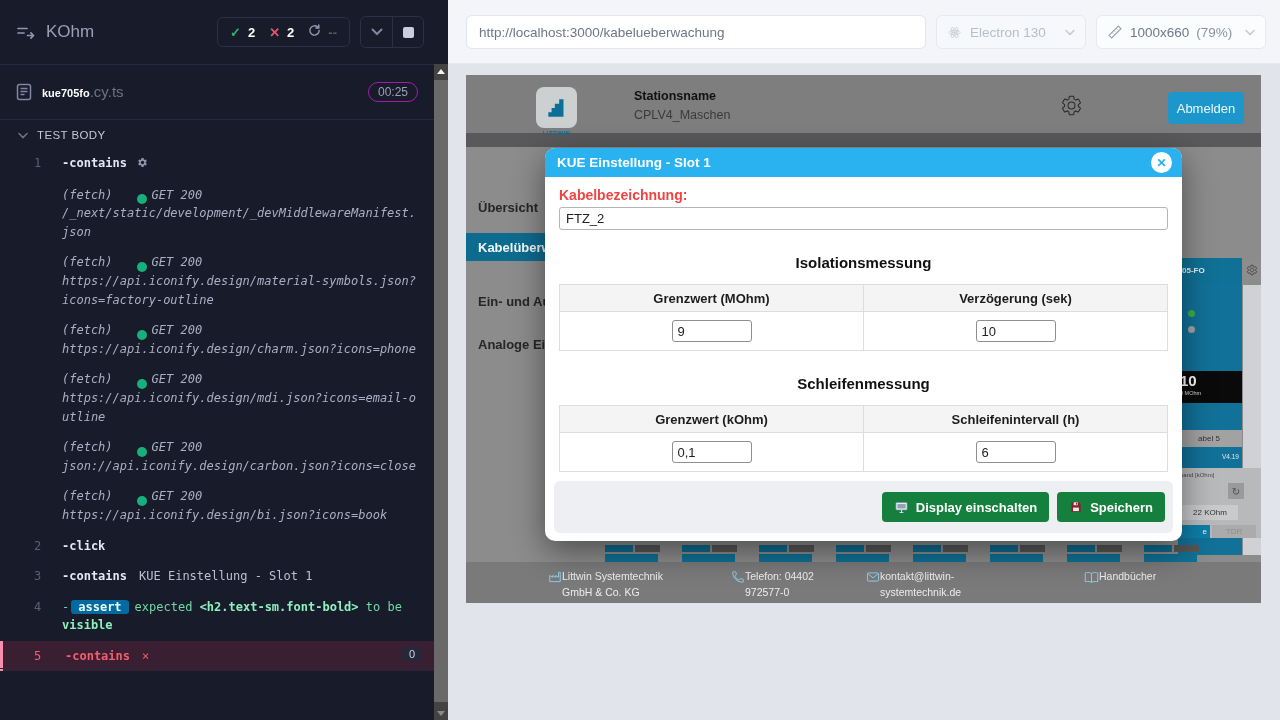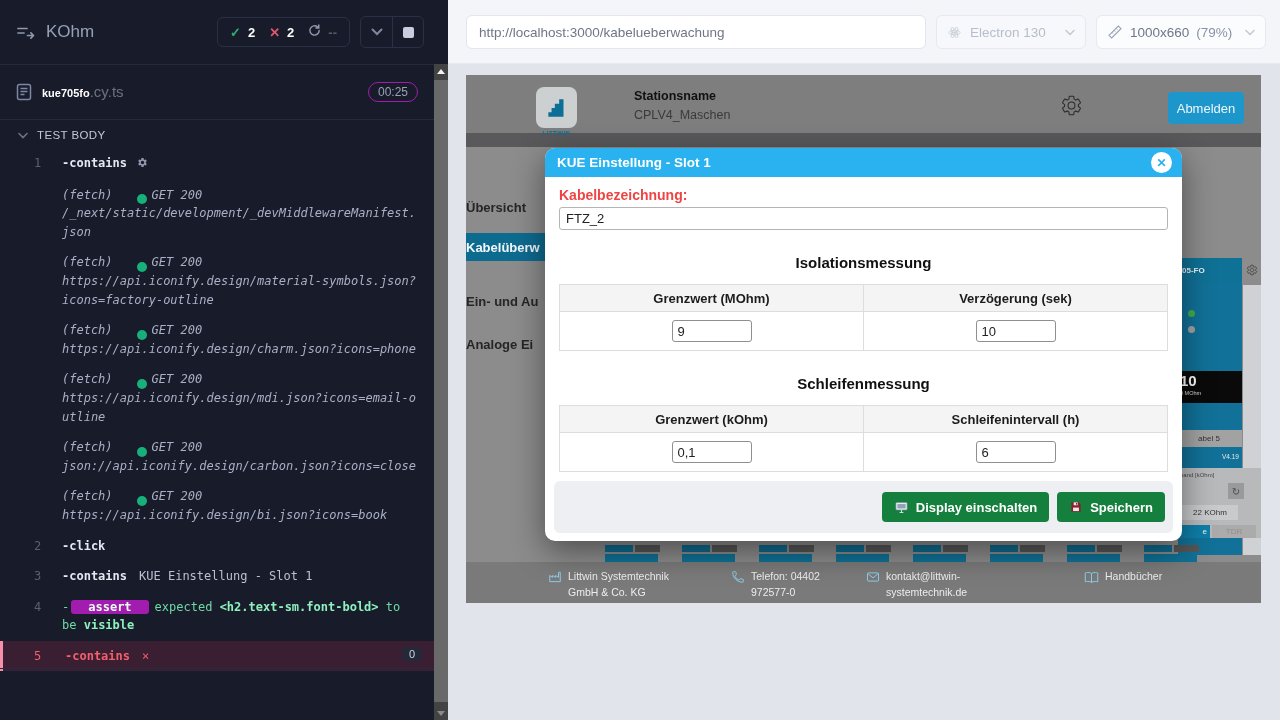--- a/index.html
+++ b/index.html
@@ -31,21 +31,21 @@
   .cmd-row { display:flex; align-items:flex-start; padding:6px 12px 6px 0; }
   .num { width:62px; flex:none; padding-left:34px; color:#596076; font-size:12px; line-height:1.5; }
   .cmd-body { flex:1; line-height:1.55; padding-right:6px; }
   .cmd-name { font-weight:bold; color:#e4e8f3; }
   .cmd-arg { color:#b9c0d2; margin-left:12px; }
   .gear-sm { display:inline-block; vertical-align:-1px; margin-left:10px; }
   .fetch-block { font-style:italic; color:#a9b0c4; }
   .fetch-head { display:flex; align-items:flex-end; }
   .get-dot { display:inline-block; width:10px; height:10px; border-radius:50%; background:#17b07a; margin:0 5px 0 24px; }
   .fetch-url { overflow-wrap:anywhere; word-break:break-all; }
-  .assert-badge { background:#a21caf; color:#eafff3; border-radius:3px; padding:0 17px; font-weight:bold; margin:0 6px 0 2px; }
+  .assert-badge { background:#0369a1; color:#eafff3; border-radius:3px; padding:0 7px; font-weight:bold; margin:0 6px 0 2px; }
   .assert-text { color:#6fd9a5; }
   .assert-bold { font-weight:bold; color:#8df0bd; }
   .cmd-row.fail { background:#3a1f33; border-left:3px solid #f58fac; }
   .cmd-row.fail .num { color:#f25f6d; padding-left:31px; }
   .fail-text { color:#f25f6d; }
   .fail-x { color:#f25f6d; margin-left:12px; }
   .count-badge { margin-left:auto; background:#252838; color:#ccd2e2; border-radius:4px; padding:1px 7px; font-size:11px; font-family:"Liberation Sans",sans-serif; }
   .rep-bottom-line { position:absolute; left:0; top:668px; width:434px; height:1px; background:#262a3e; }
 
   
@@ -67,21 +67,21 @@
   
   .aut { position:absolute; left:466px; top:75px; width:795px; height:528px; background:#8c8c8c; overflow:hidden; }
   .app-header { position:absolute; left:0; top:0; width:795px; height:58px; background:#7e7e7e; }
   .app-strip { position:absolute; left:0; top:58px; width:795px; height:14px; background:#59595b; }
   .logo-box { position:absolute; left:70px; top:12px; width:41px; height:41px; background:#cdd0d1; border-radius:8px; display:flex; align-items:center; justify-content:center; }
   .logo-text { position:absolute; left:70px; top:55px; width:41px; text-align:center; font-size:6px; font-weight:bold; color:#0d6d94; letter-spacing:.5px; }
   .station-label { position:absolute; left:168px; top:14px; font-size:12.5px; font-weight:bold; color:#111; }
   .station-value { position:absolute; left:168px; top:33px; font-size:12.5px; color:#3a3a3a; }
   .app-gear { position:absolute; left:594px; top:19px; }
   .logout-btn { position:absolute; left:702px; top:17px; width:76px; height:32px; background:#1d97cb; border-radius:4px; color:#eef6fb; font-size:13px; display:flex; align-items:center; justify-content:center; }
-  .nav-item { position:absolute; left:0; width:110px; height:28px; font-size:13px; font-weight:bold; color:#262626; display:flex; align-items:center; overflow:hidden; white-space:nowrap; }
+  .nav-item { position:absolute; left:0; width:110px; height:28px; padding-left:12px; font-size:13px; font-weight:bold; color:#262626; display:flex; align-items:center; overflow:hidden; white-space:nowrap; }
   .nav-item.sel { background:#0e6b90; color:#f2f7fa; }
 
   
   .frag-card-head { position:absolute; left:712px; top:183px; width:64px; height:24px; background:#0f7195; color:#e8f2f7; font-size:8px; font-weight:bold; display:flex; align-items:center; padding-left:4px; }
   .frag-gearbox { position:absolute; left:777px; top:186px; width:18px; height:18px; background:#8d8d8d; display:flex; align-items:center; justify-content:center; }
   .frag-body { position:absolute; left:712px; top:207px; width:64px; height:273px; background:#117198; }
   .frag-light-strip { position:absolute; left:777px; top:210px; width:18px; height:270px; background:#cfd1d5; }
   .dot-g { position:absolute; left:10px; top:28px; width:7px; height:7px; border-radius:50%; background:#3fae49; }
   .dot-n { position:absolute; left:10px; top:44px; width:7px; height:7px; border-radius:50%; background:#a3a3a3; }
   .frag-display { position:absolute; left:-2px; top:89px; width:66px; height:32px; background:#0a0a0a; color:#fff; padding:2px 4px; }
@@ -95,21 +95,21 @@
   .frag-val { position:absolute; left:6px; top:37px; width:56px; height:15px; background:#c8cacc; color:#333; font-size:8px; display:flex; align-items:center; justify-content:center; }
   .frag-tab1 { position:absolute; left:0px; top:57px; width:34px; height:13px; background:#0e7ea8; color:#e8f2f7; font-size:8px; display:flex; align-items:center; justify-content:flex-end; padding-right:3px; }
   .frag-tab2 { position:absolute; left:36px; top:57px; width:44px; height:13px; background:#ababab; color:#8f8f8f; font-size:8px; display:flex; align-items:center; justify-content:center; }
 
   .frag-group { position:absolute; top:470px; width:70px; height:17px; }
   .frag-group .t1 { position:absolute; left:0; top:0; width:28px; height:7px; background:#0e6b8e; }
   .frag-group .t1b { position:absolute; left:30px; top:0; width:25px; height:7px; background:#565656; }
   .frag-group .t2 { position:absolute; left:0; top:9px; width:53px; height:8px; background:#0f7195; }
 
   .app-footer { position:absolute; left:0; top:487px; width:795px; height:41px; background:#7a7a7a; }
-  .foot-item { position:absolute; top:7px; display:flex; gap:6px; font-size:10.5px; color:#ededed; line-height:1.5; }
+  .foot-item { position:absolute; top:7px; display:flex; font-size:10.5px; color:#ededed; line-height:1.5; }
   .foot-item .ficon { flex:none; margin-top:1px; }
 
   
   .modal { position:absolute; left:545px; top:148px; width:637px; height:393px; background:#fff; border-radius:10px; box-shadow:0 10px 32px rgba(0,0,0,.45); display:flex; flex-direction:column; }
   .modal-header { height:29px; background:#29b2ef; border-radius:10px 10px 0 0; display:flex; align-items:center; padding:0 10px 0 12px; }
   .modal-title { color:#fff; font-weight:bold; font-size:13.5px; }
   .modal-close { margin-left:auto; width:21px; height:21px; border-radius:50%; background:#fff; color:#29b2ef; font-size:12px; font-weight:bold; display:flex; align-items:center; justify-content:center; cursor:pointer; }
   .modal-body { padding:10px 14px 0; }
   .cable-label { font-size:14px; font-weight:bold; color:#ef4444; margin-bottom:4px; }
   .cable-input { width:100%; height:23px; border:1px solid #b5b5b5; border-radius:3px; font-size:13px; padding:0 6px; color:#222; font-family:"Liberation Sans",sans-serif; }

